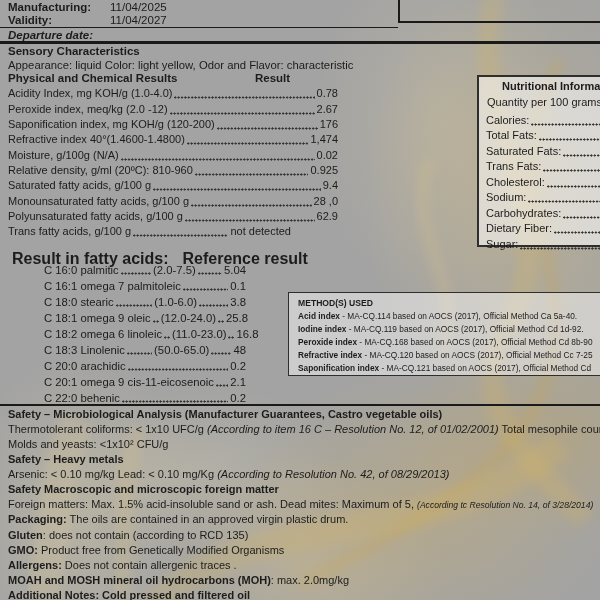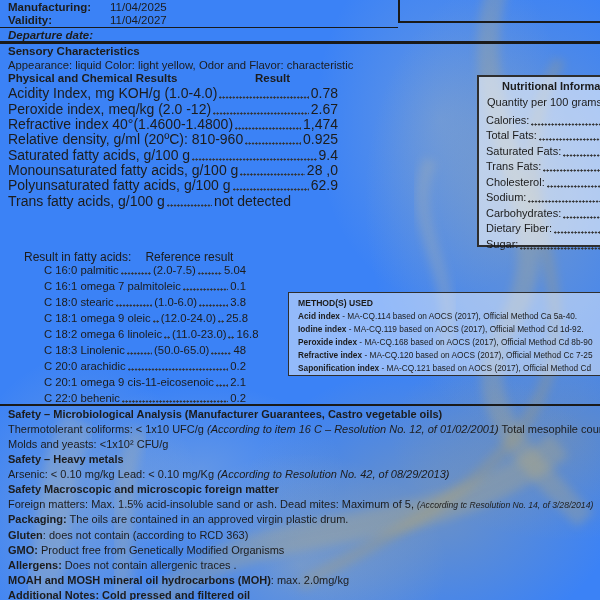--- a/index.html
+++ b/index.html
@@ -1,16 +1,16 @@
 <!DOCTYPE html>
 <html><head>
 <meta charset="utf-8">
 <style>
   html,body{margin:0;padding:0;}
-  #page{position:relative;width:600px;height:600px;overflow:hidden;background:#3b82f6;
+  #page{position:relative;width:600px;height:600px;overflow:hidden;background:#a3a3a3;
         font-family:"Liberation Sans",sans-serif;color:#1c1c1c;}
   .wm{position:absolute;inset:0;z-index:0;pointer-events:none;
       background:
         radial-gradient(230px 330px at 525px 200px, rgba(224,194,118,.30), transparent 70%),
         radial-gradient(180px 260px at 440px 120px, rgba(236,216,160,.22), transparent 70%),
         radial-gradient(270px 200px at 430px 505px, rgba(214,178,92,.32), transparent 70%),
         radial-gradient(210px 160px at 300px 565px, rgba(228,201,132,.30), transparent 70%),
         radial-gradient(170px 230px at 80px 520px, rgba(233,216,165,.28), transparent 72%),
         radial-gradient(250px 150px at 565px 435px, rgba(205,165,70,.26), transparent 70%),
         radial-gradient(200px 120px at 200px 470px, rgba(236,221,175,.22), transparent 72%);}
@@ -20,29 +20,29 @@
   .trow{position:absolute;left:8px;font-size:11.5px;white-space:nowrap;}
   .tlabel{font-weight:bold;}
   .tvalue{position:absolute;left:102px;top:0;font-weight:normal;}
   .hline{position:absolute;background:#1a1a1a;}
   
   .sens-title{position:absolute;left:8px;top:45px;font-weight:bold;font-size:11.5px;}
   .sens-line{position:absolute;left:8px;top:59px;font-size:11.3px;}
   .phys-header{position:absolute;left:8px;top:72px;font-weight:bold;font-size:11.5px;width:400px;}
   .result-h{position:absolute;left:247px;top:0;}
   
-  #phys-rows{position:absolute;left:8px;top:85px;width:330px;font-size:14px;}
+  #phys-rows{position:absolute;left:8px;top:85px;width:330px;font-size:11px;}
   .prow{display:flex;height:15.35px;align-items:flex-end;}
   .prow.short{width:283px;}
   .dots{flex:1 1 auto;height:12px;min-width:6px;margin:0 2px;
         background-image:radial-gradient(circle at 1.2px 9.5px, #333 0.9px, transparent 1.3px);
         background-size:3.4px 12px;background-repeat:repeat-x;}
   .dots2{flex:0.8 1 auto;}
   .plbl,.pval,.prng{white-space:nowrap;line-height:13px;}
-  #fatty-header{position:absolute;left:24px;top:250px;font-weight:normal;font-size:12px;}
+  #fatty-header{position:absolute;left:12px;top:250px;font-weight:bold;font-size:16px;}
   #fatty-header .t2{margin-left:14px;}
   #fatty-rows{position:absolute;left:8px;top:262px;width:238px;font-size:11.3px;}
   .frow{display:flex;height:16px;align-items:center;margin-left:36px;}
   
   .nut-box{position:absolute;left:477px;top:75px;width:200px;height:172px;
            border:2px solid #2e2e2e;background:rgba(255,255,255,.55);padding:3px 6px 0 7px;
            box-sizing:border-box;font-size:11px;}
   .nut-title{font-weight:bold;padding-left:16px;white-space:nowrap;height:15.5px;}
   .nut-sub{white-space:nowrap;height:15.5px;padding-left:1px;}
   .nrow{display:flex;height:15.5px;align-items:flex-end;white-space:nowrap;}
@@ -105,23 +105,33 @@
         <span class="plbl">Acidity Index, mg KOH/g (1.0-4.0)</span>
         <span class="dots"></span>
         <span class="pval">0.78</span>
       </div>
       <div class="prow">
         <span class="plbl">Peroxide index, meq/kg (2.0 -12)</span>
         <span class="dots"></span>
         <span class="pval">2.67</span>
       </div>
       <div class="prow">
+        <span class="plbl">Saponification index, mg KOH/g (120-200)</span>
+        <span class="dots"></span>
+        <span class="pval">176</span>
+      </div>
+      <div class="prow">
         <span class="plbl">Refractive index 40°(1.4600-1.4800)</span>
         <span class="dots"></span>
         <span class="pval">1,474</span>
+      </div>
+      <div class="prow">
+        <span class="plbl">Moisture, g/100g (N/A)</span>
+        <span class="dots"></span>
+        <span class="pval">0.02</span>
       </div>
       <div class="prow">
         <span class="plbl">Relative density, g/ml (20ºC): 810-960</span>
         <span class="dots"></span>
         <span class="pval">0.925</span>
       </div>
       <div class="prow">
         <span class="plbl">Saturated fatty acids, g/100 g</span>
         <span class="dots"></span>
         <span class="pval">9.4</span>
@@ -262,20 +272,20 @@
 
   <div class="layer" id="safety-lines">
       <div class="sline"><span class="seg-b">Safety – Microbiological Analysis (Manufacturer Guarantees, Castro vegetable oils)</span></div>
       <div class="sline"><span class="seg-n">Thermotolerant coliforms: &lt; 1x10 UFC/g </span><span class="seg-i">(According to item 16 C – Resolution No. 12, of 01/02/2001)</span><span class="seg-n"> Total mesophile count</span></div>
       <div class="sline"><span class="seg-n">Molds and yeasts: &lt;1x10² CFU/g</span></div>
       <div class="sline"><span class="seg-b">Safety – Heavy metals</span></div>
       <div class="sline"><span class="seg-n">Arsenic: &lt; 0.10 mg/kg Lead: &lt; 0.10 mg/Kg </span><span class="seg-i">(According to Resolution No. 42, of 08/29/2013)</span></div>
       <div class="sline"><span class="seg-b">Safety Macroscopic and microscopic foreign matter</span></div>
       <div class="sline"><span class="seg-n">Foreign matters: Max. 1.5% acid-insoluble sand or ash. Dead mites: Maximum of 5, </span><span class="seg-is">(According tc Resolution No. 14, of 3/28/2014)</span></div>
       <div class="sline"><span class="seg-b">Packaging:</span><span class="seg-n"> The oils are contained in an approved virgin plastic drum.</span></div>
-      <div class="sline"><span class="seg-b">Gluten</span><span class="seg-n">: does not contain (according to RCD 363)</span></div>
+      <div class="sline"><span class="seg-b">Gluten</span><span class="seg-n">: does not contain (according to RCD 135)</span></div>
       <div class="sline"><span class="seg-b">GMO:</span><span class="seg-n"> Product free from Genetically Modified Organisms</span></div>
       <div class="sline"><span class="seg-b">Allergens:</span><span class="seg-n"> Does not contain allergenic traces .</span></div>
       <div class="sline"><span class="seg-b">MOAH and MOSH mineral oil hydrocarbons (MOH)</span><span class="seg-n">: max. 2.0mg/kg</span></div>
       <div class="sline"><span class="seg-b">Additional Notes: Cold pressed and filtered oil</span></div>
     </div>
 
 </div>
 
 </body></html>

